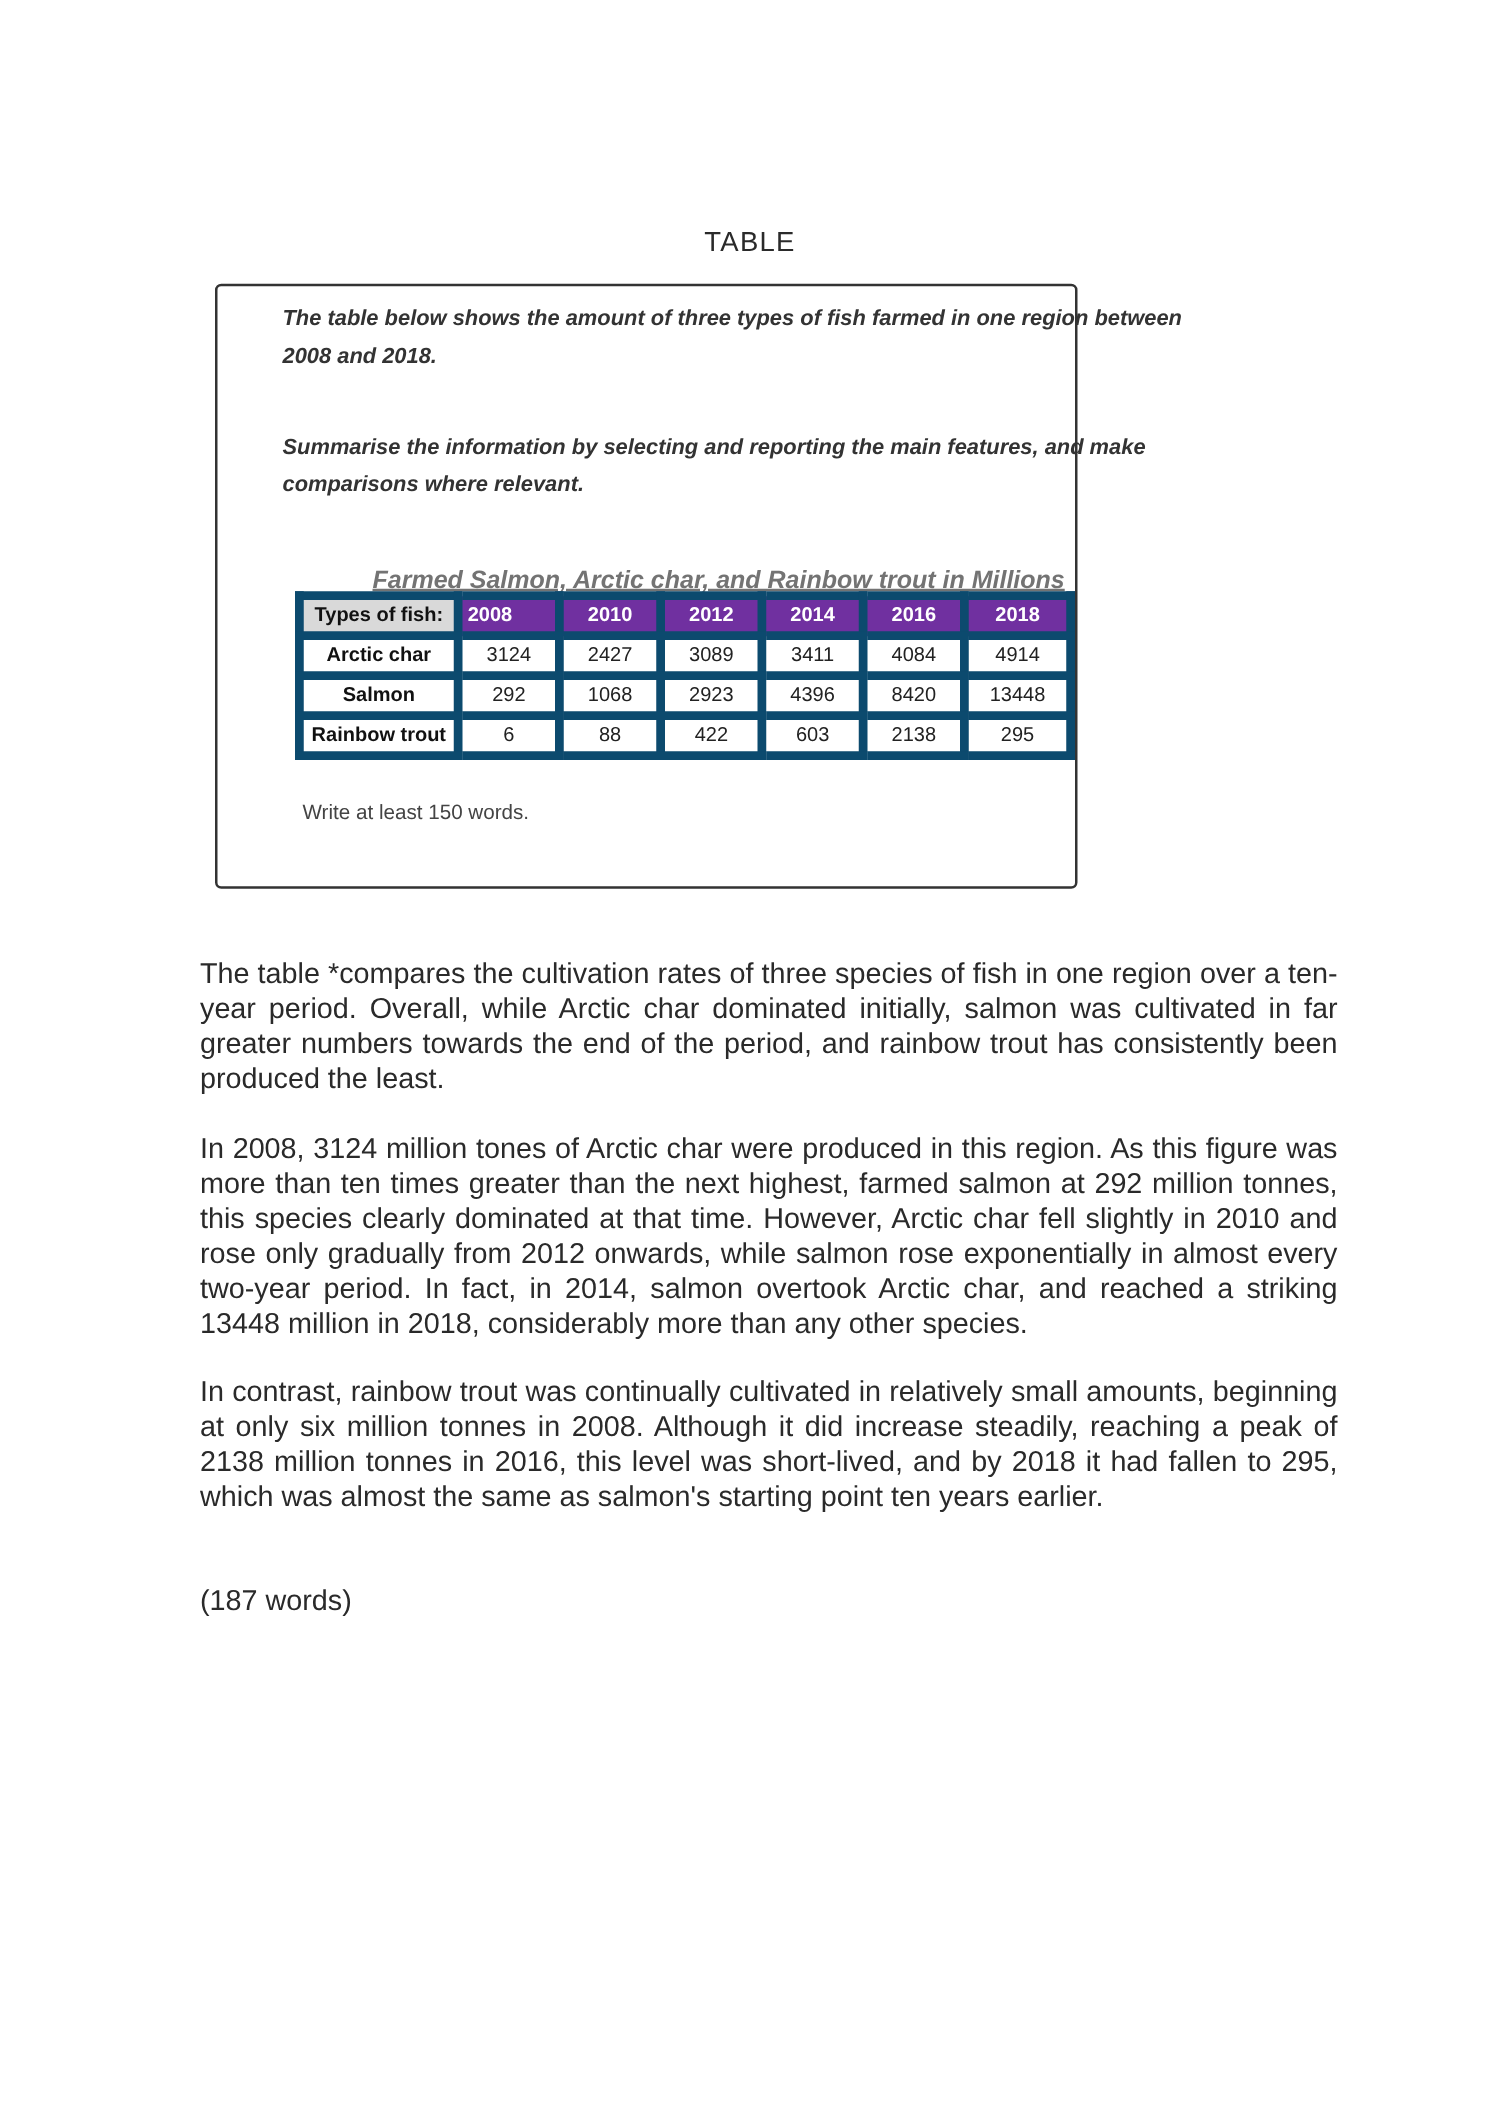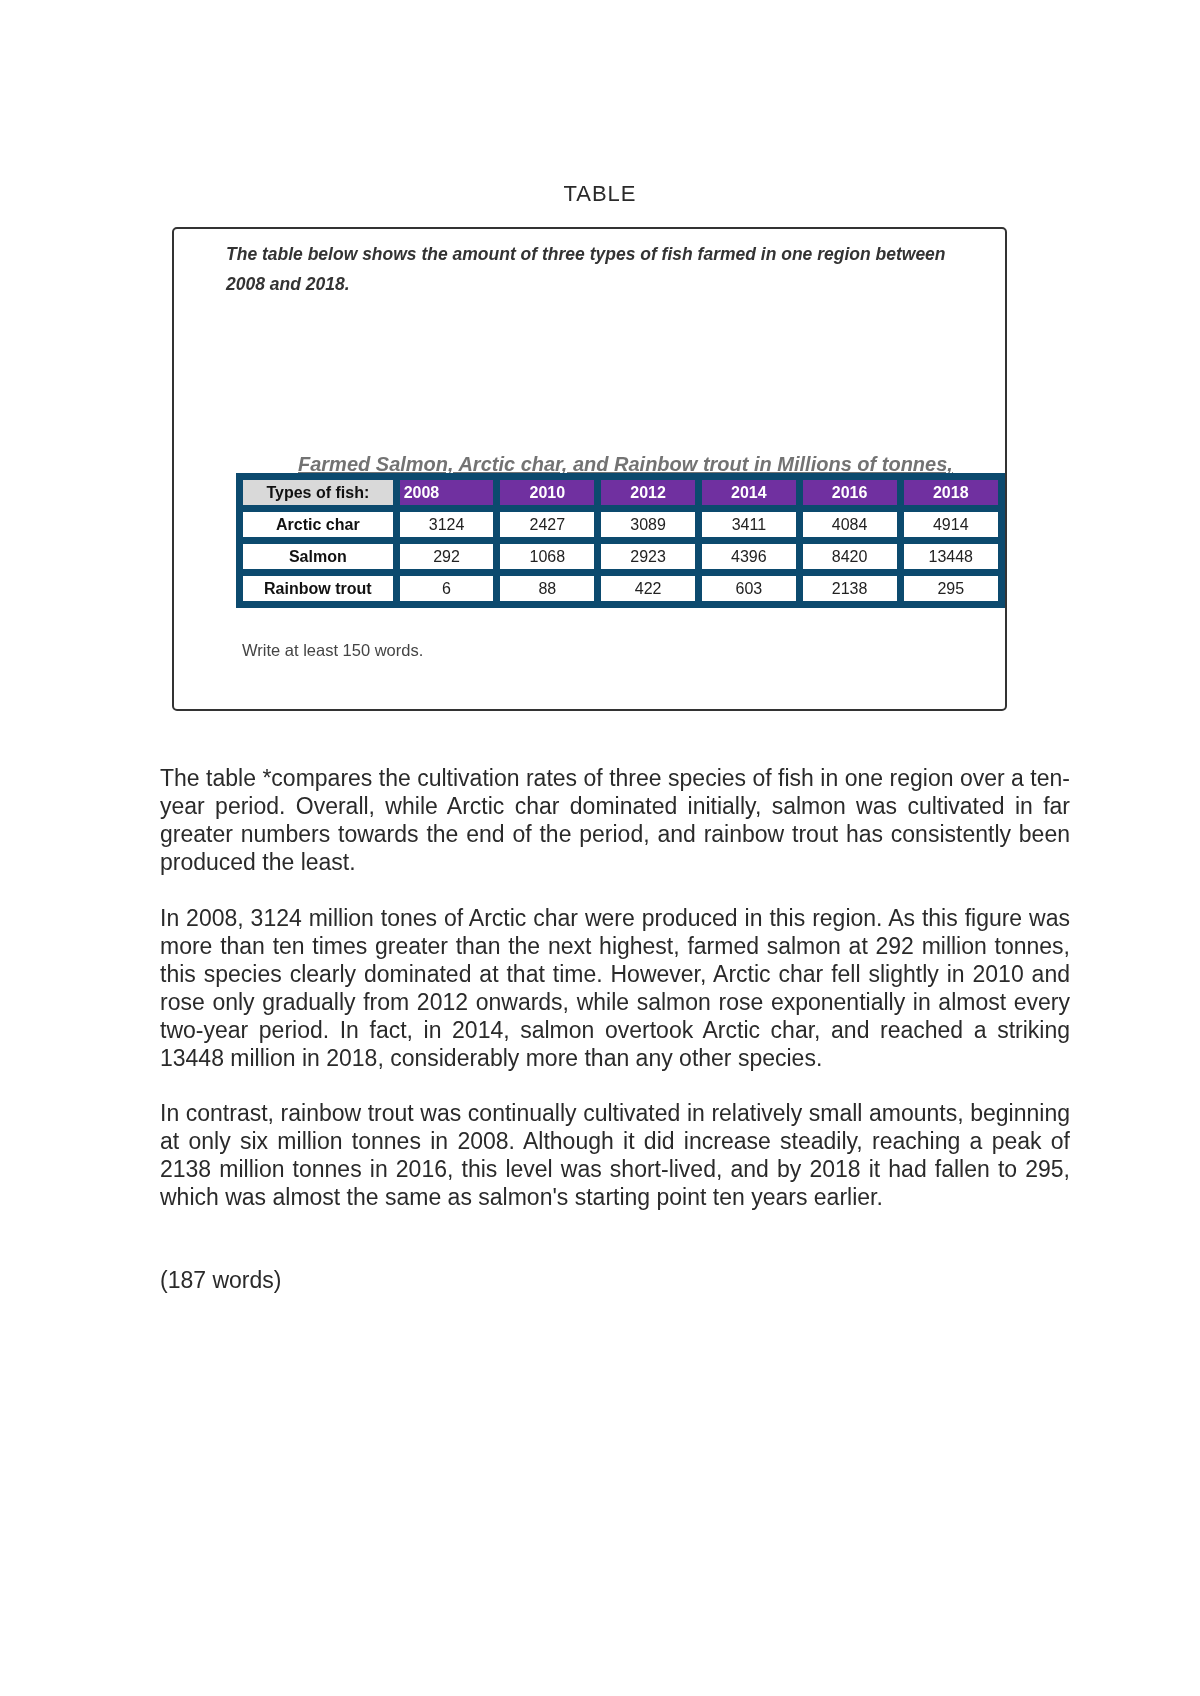--- a/index.html
+++ b/index.html
@@ -1,18 +1,18 @@
 <!DOCTYPE html>
 <html><head>
 <meta charset="utf-8">
 <style>
   html, body { margin: 0; padding: 0; background: #ffffff; }
   body { width: 1200px; height: 1696px; position: relative; font-family: "Liberation Sans", sans-serif; color: #222; }
   .title { position: absolute; top: 146px; left: 0; width: 1200px; text-align: center; font-size: 22px; letter-spacing: 1px; color: #2a2a2a; margin-top: 35px; }
-  .task-box { position: absolute; left: 172px; top: 227px; width: 835px; height: 484px; border: 2px solid #333; border-radius: 5px; box-sizing: border-box; }
+  .task-box { position: absolute; left: 172px; top: 227px; width: 690px; height: 484px; border: 2px solid #333; border-radius: 5px; box-sizing: border-box; }
   .prompt { position: absolute; left: 52px; width: 760px; font-size: 17.5px; font-weight: bold; font-style: italic; line-height: 30px; color: #333; }
   .prompt.p1 { top: 10px; }
   .prompt.p2 { top: 113px; }
   .tbl-caption { position: absolute; left: 124px; top: 224px; font-size: 20px; font-weight: bold; font-style: italic; color: #737373; text-decoration: underline; }
   table.fish { position: absolute; left: 62px; top: 244px; border-collapse: collapse; font-size: 16px; }
   table.fish td, table.fish th { border: 7px solid #0c4a6e; height: 25px; padding: 0 4px; text-align: center; font-weight: normal; }
   table.fish th.rowhead { width: 148px; background: #d9d9d9; font-weight: bold; color: #111; }
   table.fish th.year { width: 90px; background: #7030a0; color: #fff; font-weight: bold; }
   table.fish td.label { font-weight: bold; color: #111; }
   table.fish td.val { color: #222; }
@@ -23,20 +23,21 @@
   .essay.e3 { top: 1099px; }
   .essay.e4 { top: 1266px; }
 </style>
 </head>
 <body>
 
 <div class="title">TABLE</div>
 
 <div class="task-box">
   <div class="prompt p1">The table below shows the amount of three types of fish farmed in one region between 2008 and 2018.</div>
+  <div class="prompt p2">Summarise the information by selecting and reporting the main features, and make comparisons where relevant.</div>
   <div class="tbl-caption">Farmed Salmon, Arctic char, and Rainbow trout in Millions of tonnes, 2008-2018</div>
 
   <table class="fish">
     <tbody>
         <tr>
       <th class="rowhead">Types of fish:</th>
       <th class="year" style="text-align:left;">2008</th>
       <th class="year">2010</th>
       <th class="year">2012</th>
       <th class="year">2014</th>

